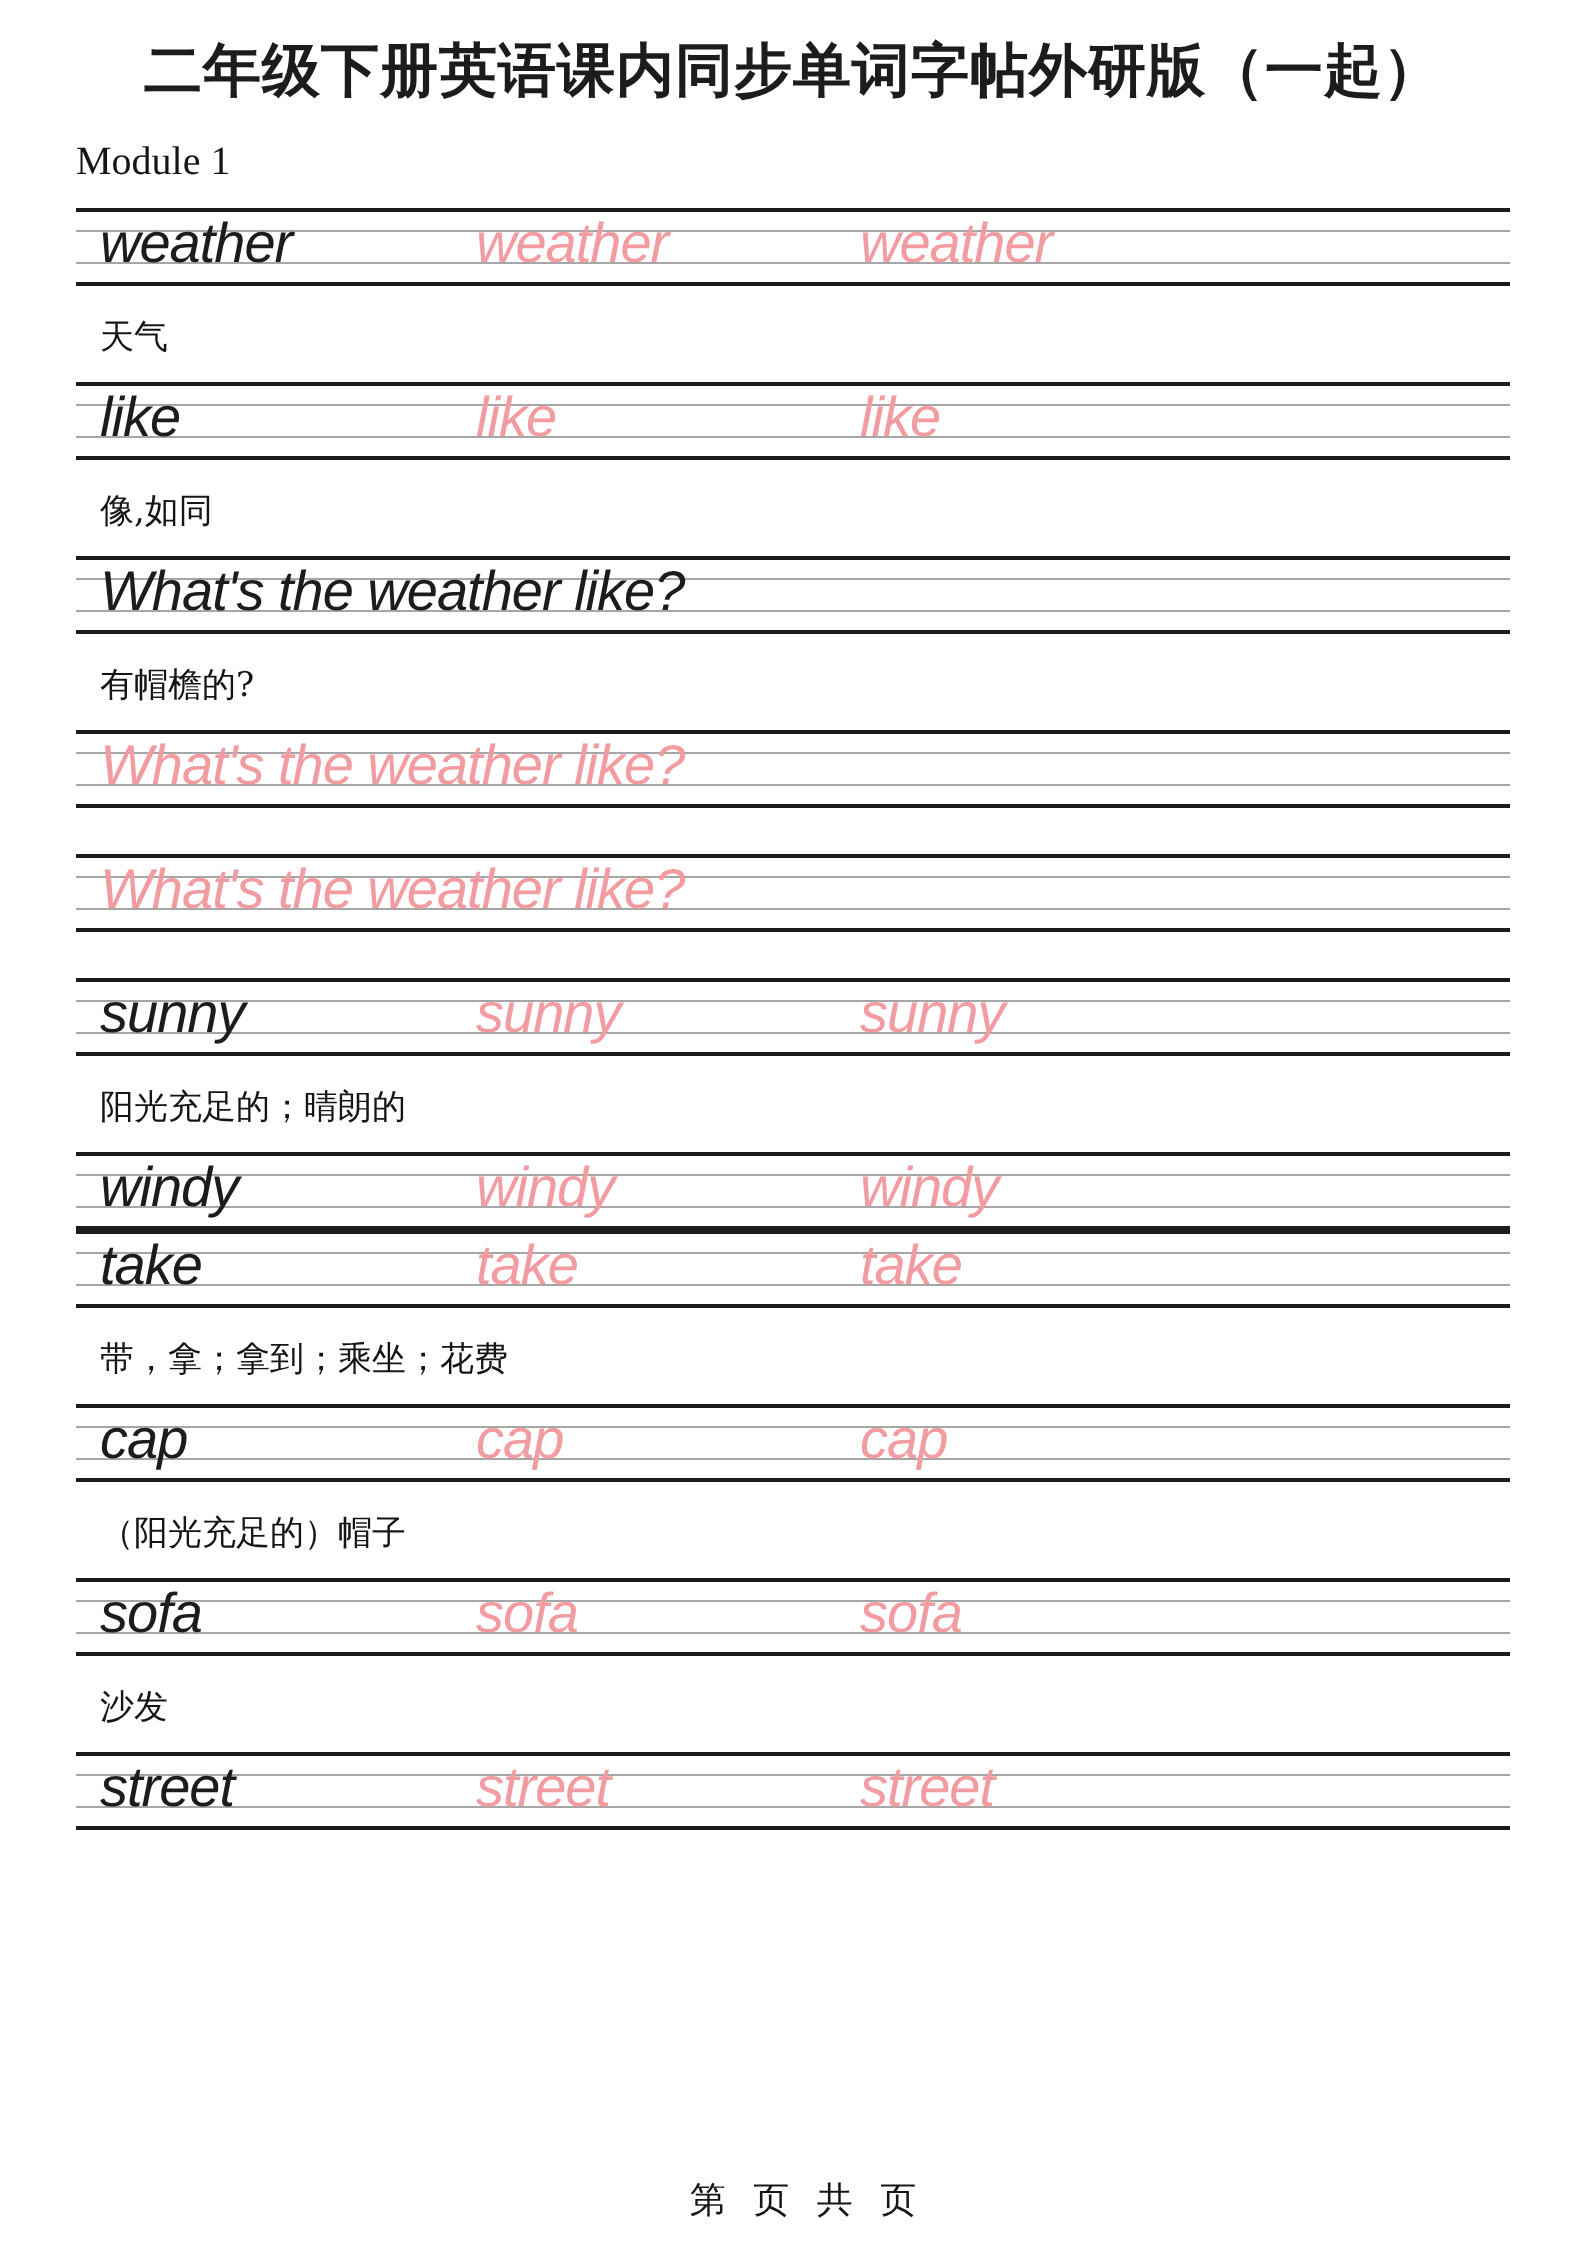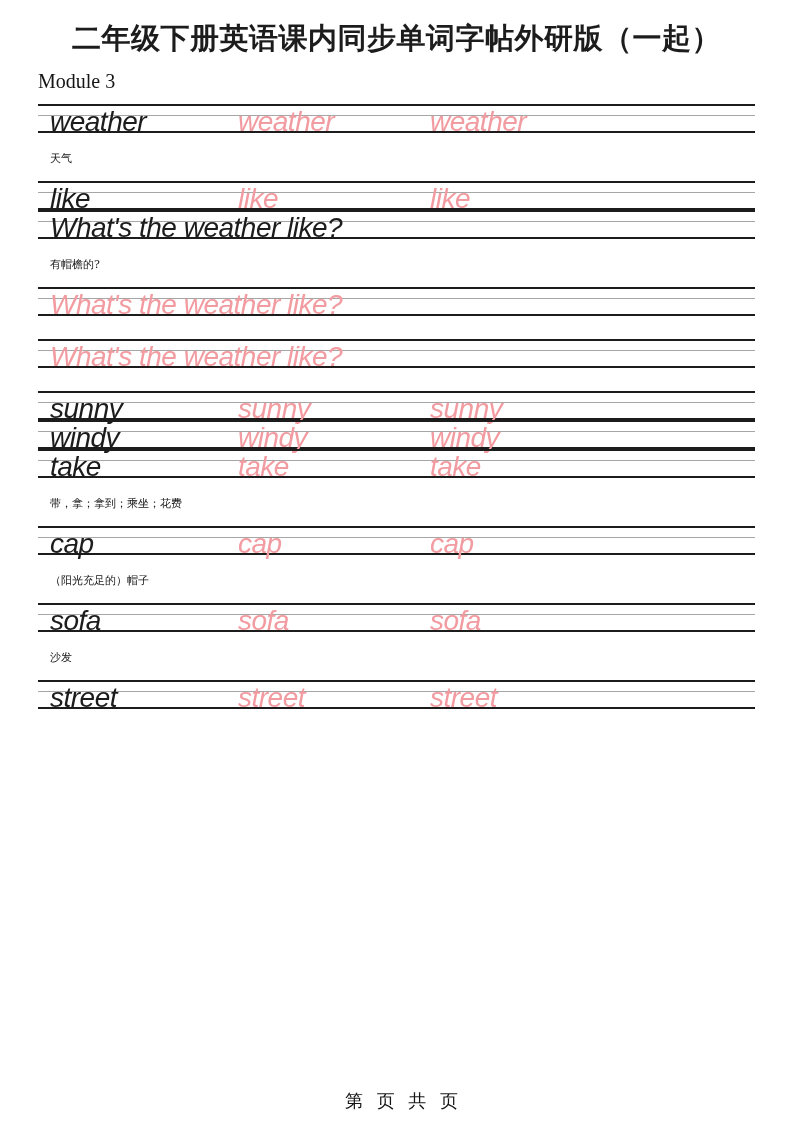--- a/index.html
+++ b/index.html
@@ -9,38 +9,38 @@
     width:793px; height:1122px; position:relative;
     font-family:"Liberation Sans", sans-serif;
     color:var(--ink, #1c1c1c);
   }
   .page {
     position:absolute; inset:0; background:#ffffff; overflow:hidden;
     padding-top:22px;
   }
   .doc-title {
     text-align:center;
-    font-family:Liberation Serif, serif;
+    font-family:Liberation Mono, monospace;
     font-weight:bold;
     font-size:29px; line-height:32px;
     letter-spacing:0.5px;
     color:var(--ink, #1c1c1c);
   }
   .content { margin:0 38px; width:717px; }
   .module-label {
     margin-top:16px;
     font-family:"Liberation Serif", serif;
     font-size:20px; line-height:22px;
     color:#151515;
   }
   .entries { margin-top:12px; }
   .entry.compact { margin-bottom:23px; }
 
   
-  .row { position:relative; height:29px; }
+  .row { position:relative; height:39px; }
   .ln { position:absolute; left:0; right:0; display:block; }
   .ln.t  { top:0;      height:2px; background:var(--rule-dark, #1c1c1c); }
   .ln.m1 { top:11px;   height:1px; background:var(--rule-light, #a6a6a6); }
   .ln.m2 { top:27px;   height:1px; background:var(--rule-light, #a6a6a6); }
   .ln.b  { bottom:0;   height:2px; background:var(--rule-dark, #1c1c1c); }
 
   .word {
     position:absolute; top:4px;
     font-family:"Liberation Sans", sans-serif;
     font-style:italic;
@@ -50,42 +50,42 @@
     color:var(--ink, #1c1c1c);
   }
   .word.model { left:12px; }
   .word.trace { color:var(--trace-pink, #f29ba0); }
   .word.c1 { left:200px; }
   .word.c2 { left:392px; }
 
   .meaning {
     margin:16px 0 12px 12px;
     height:20px; line-height:20px;
-    font-size:11px;
+    font-size:17px;
     font-family:"DejaVu Serif", "Liberation Serif", serif;
     color:#151515;
   }
 
   .page-footer {
     position:absolute; left:0; right:12px; bottom:10px;
     text-align:center;
     font-size:18px; line-height:22px;
     letter-spacing:4px;
     font-family:"DejaVu Sans", "Liberation Sans", sans-serif;
     color:#151515;
     margin-left:26px;
   }
 </style>
 </head>
 <body>
 
 <div class="page">
   <h1 class="doc-title">二年级下册英语课内同步单词字帖外研版（一起）</h1>
   <div class="content">
-    <div class="module-label">Module 3</div>
+    <div class="module-label">Module 1</div>
     <div class="entries">
   <section class="entry">
     <div class="row">
       <i class="ln t"></i>
       <i class="ln m1"></i>
       <i class="ln m2"></i>
       <i class="ln b"></i>
       <span class="word model">weather</span>
       <span class="word trace c1">weather</span>
       <span class="word trace c2">weather</span>
@@ -96,20 +96,21 @@
   <section class="entry">
     <div class="row">
       <i class="ln t"></i>
       <i class="ln m1"></i>
       <i class="ln m2"></i>
       <i class="ln b"></i>
       <span class="word model">like</span>
       <span class="word trace c1">like</span>
       <span class="word trace c2">like</span>
     </div>
+    <div class="meaning">像,如同</div>
   </section>
 
   <section class="entry">
     <div class="row">
       <i class="ln t"></i>
       <i class="ln m1"></i>
       <i class="ln m2"></i>
       <i class="ln b"></i>
       <span class="word model">What's the weather like?</span>
 
@@ -144,20 +145,21 @@
   <section class="entry">
     <div class="row">
       <i class="ln t"></i>
       <i class="ln m1"></i>
       <i class="ln m2"></i>
       <i class="ln b"></i>
       <span class="word model">sunny</span>
       <span class="word trace c1">sunny</span>
       <span class="word trace c2">sunny</span>
     </div>
+    <div class="meaning">阳光充足的；晴朗的</div>
   </section>
 
   <section class="entry">
     <div class="row">
       <i class="ln t"></i>
       <i class="ln m1"></i>
       <i class="ln m2"></i>
       <i class="ln b"></i>
       <span class="word model">windy</span>
       <span class="word trace c1">windy</span>

